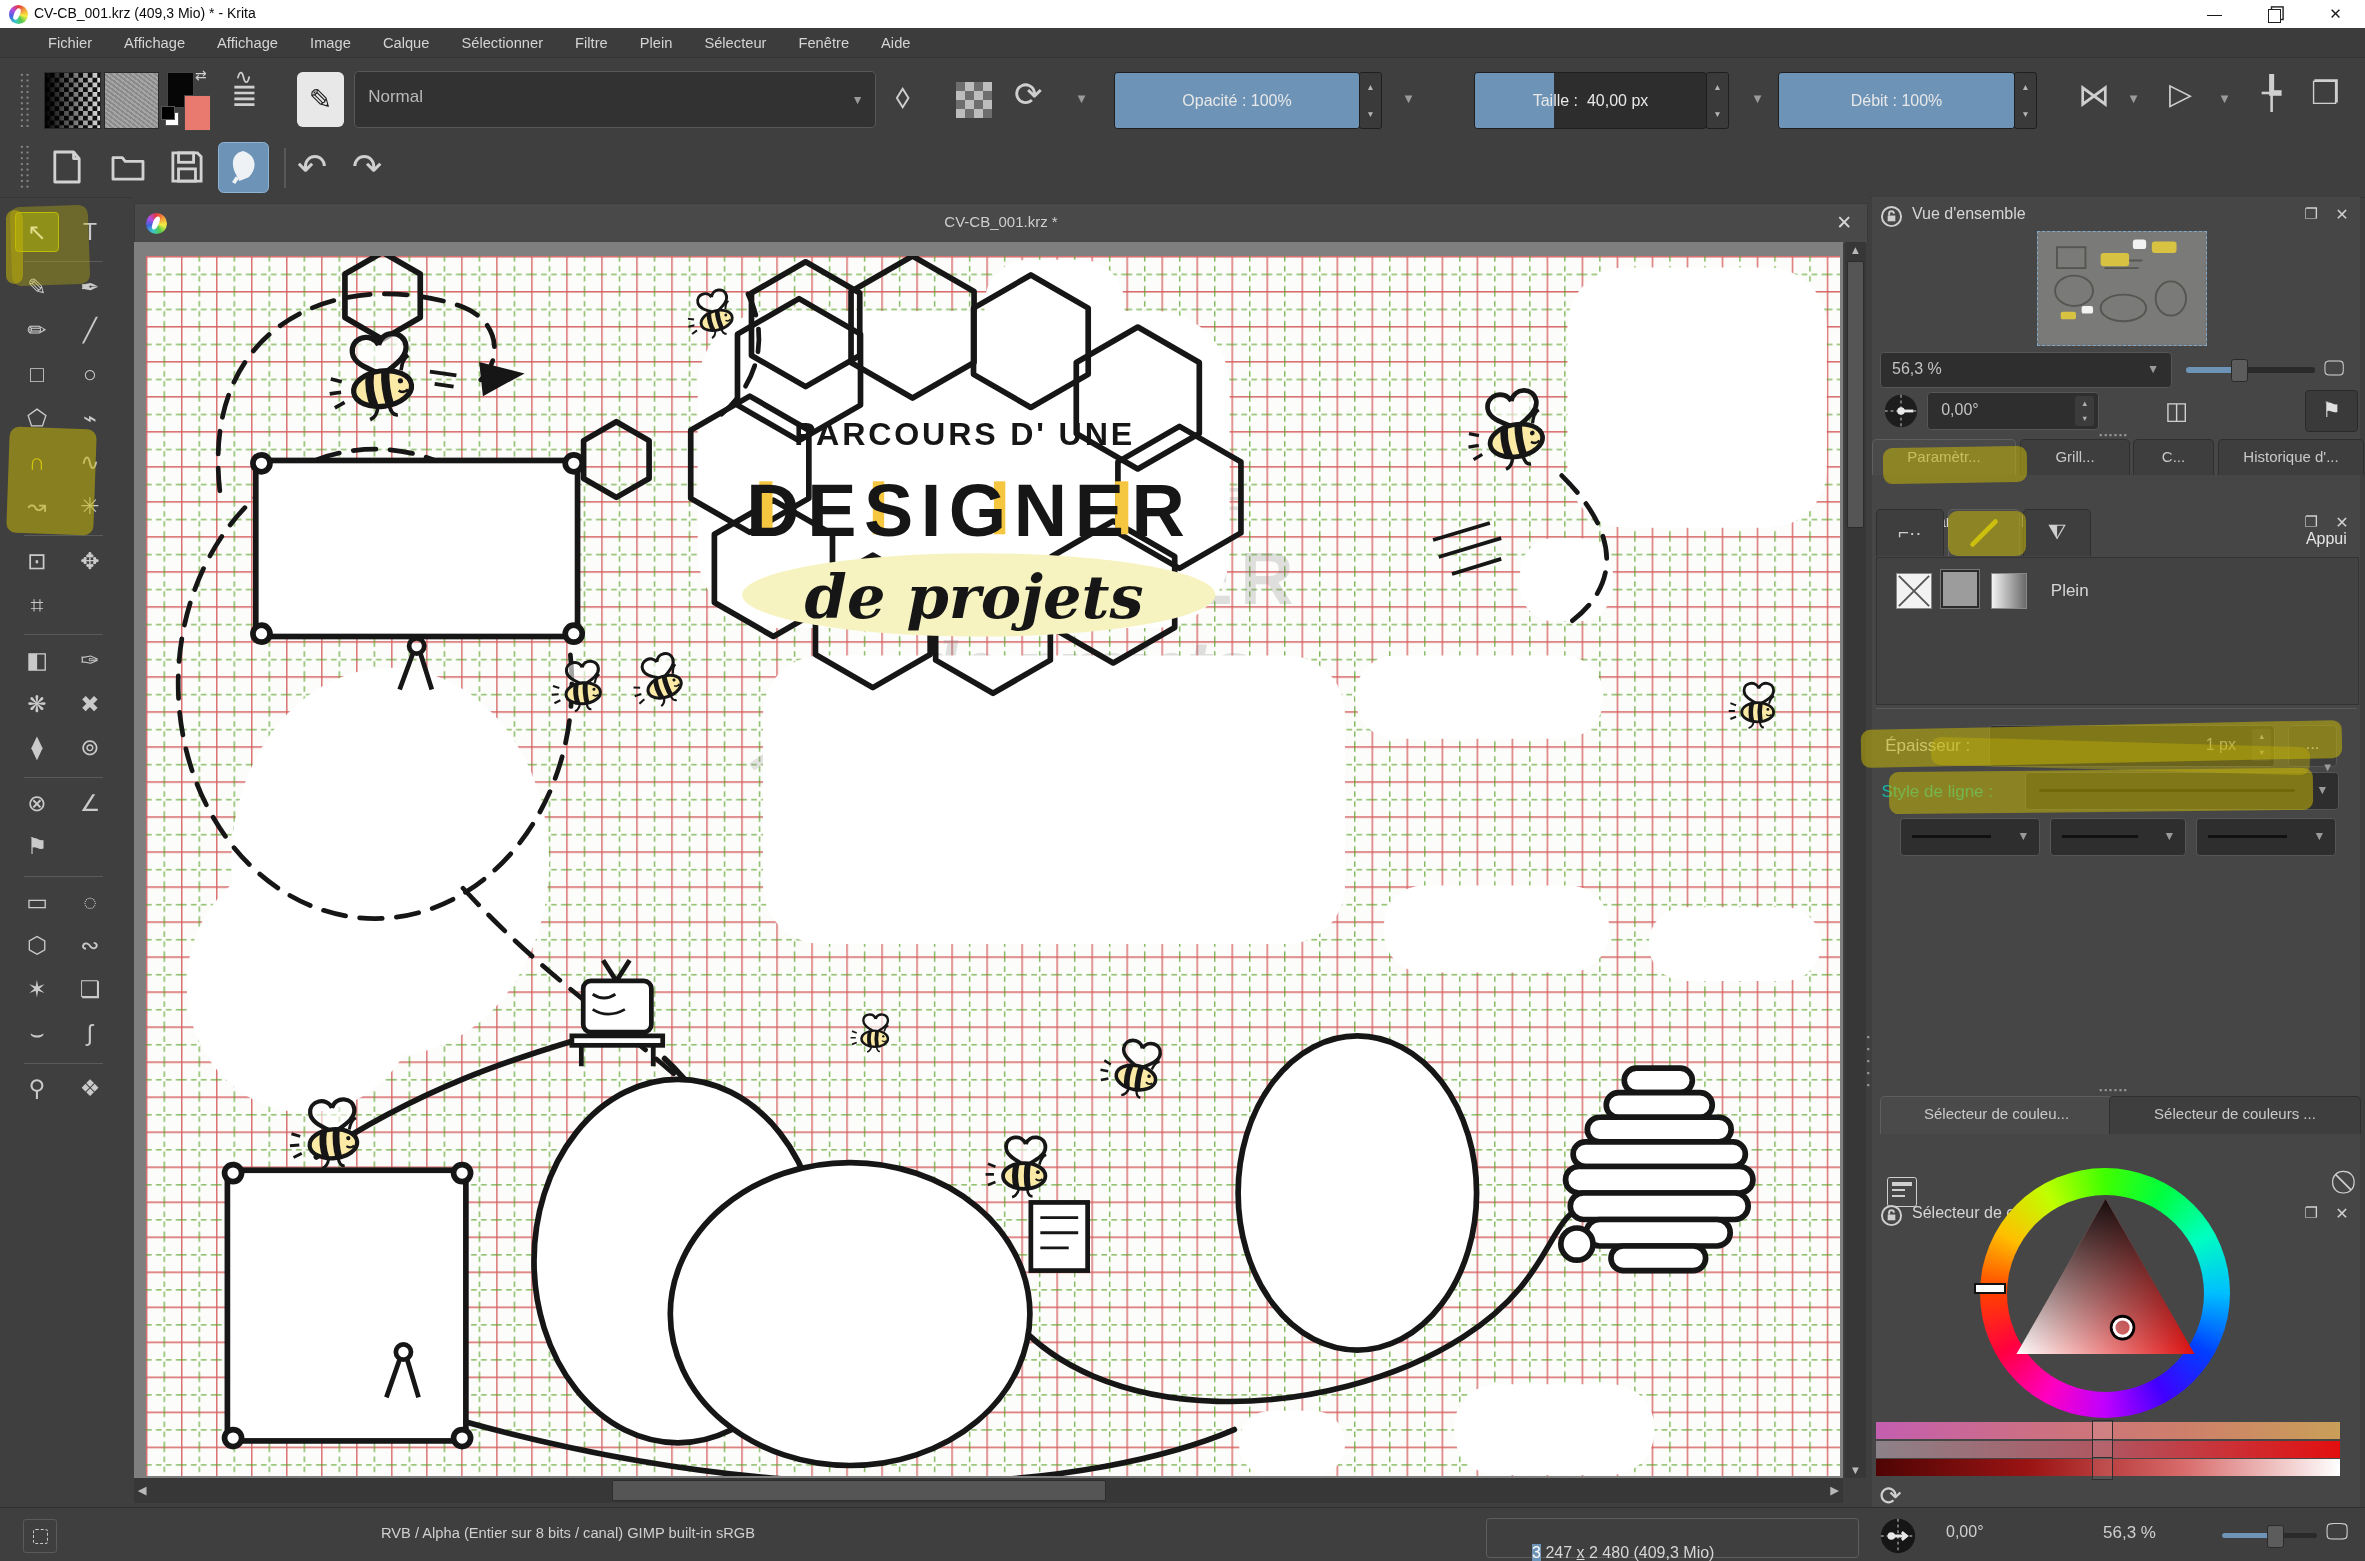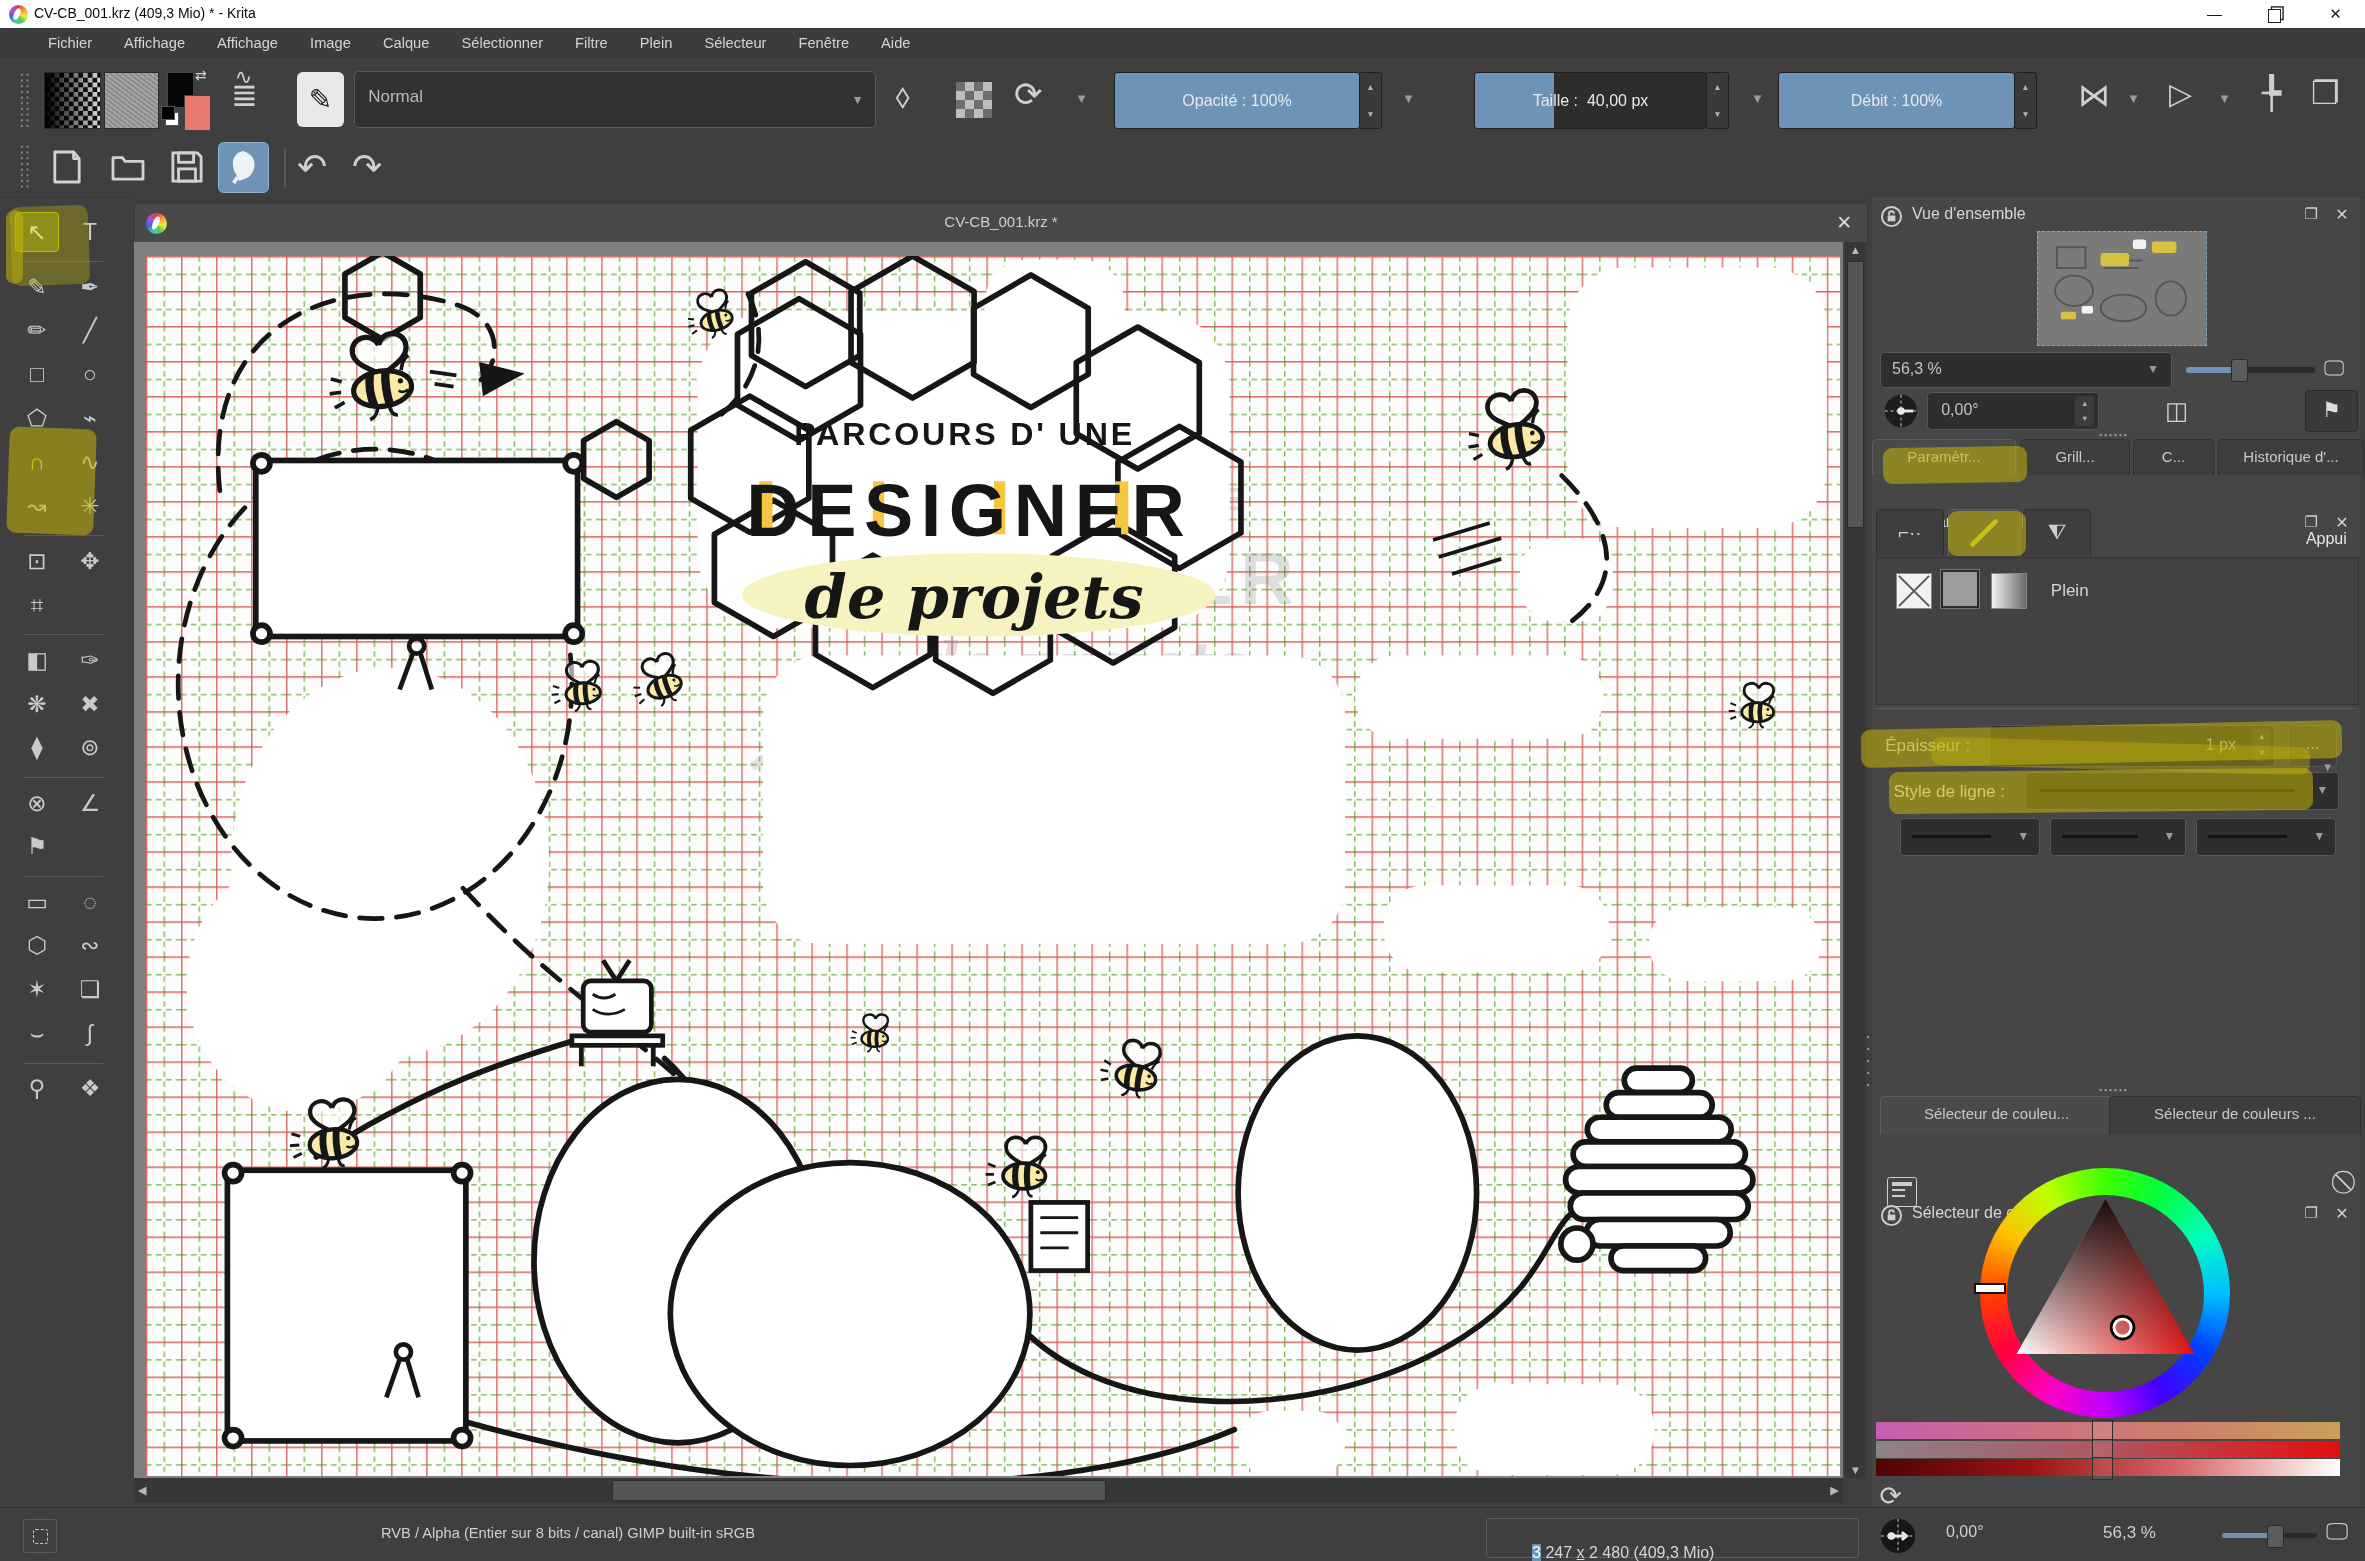--- a/index.html
+++ b/index.html
@@ -697,21 +697,21 @@
     <div class="field" style="left:117px;top:528px;width:284px;height:40px;">
       <span style="position:absolute;right:38px;top:9.5px;font-size:16px;color:#b5b5b5;">1 px</span>
       <div class="minispin" style="right:2.8px;top:2.8px;height:32px;background:#3c3c3c;border-radius:2.8px;">
           <span>▲</span>
           <span>▼</span>
         </div>
     </div>
     <div class="abs" style="left:416px;top:528px;width:47px;height:40px;background:#3c3c3c;border:0.9px solid #555;border-radius:3.8px;color:#c9c9c9;text-align:center;line-height:36px;font-size:17px;">...</div>
     <div class="abs" style="left:450px;top:564px;color:#9a9a9a;font-size:11.4px;">▼</div>
 
-    <div class="abs" style="left:9.5px;top:585px;color:#e5e5e5;font-size:17px;margin-left:12px;">Style de ligne :</div>
+    <div class="abs" style="left:9.5px;top:585px;color:#14b8a6;font-size:17px;">Style de ligne :</div>
     <div class="field" style="left:153px;top:575px;width:312px;height:36px;">
       <div class="abs" style="left:13.2px;top:16px;width:256px;height:2.8px;background:#0c0c0c;border-radius:1.9px;"></div>
       <span style="position:absolute;right:9.5px;top:9.5px;font-size:12.3px;color:#9a9a9a;">▼</span>
     </div>
     <div class="field" style="left:28px;top:621px;width:138px;height:36px;">
       <div class="abs" style="left:11.4px;top:16px;width:79px;height:2.8px;background:#111;"></div>
       <span style="position:absolute;right:9.5px;top:9.5px;font-size:12.3px;color:#9a9a9a;">▼</span>
     </div>
     <div class="field" style="left:178px;top:621px;width:134px;height:36px;">
       <div class="abs" style="left:11.4px;top:16px;width:76px;height:2.8px;background:#111;"></div>

